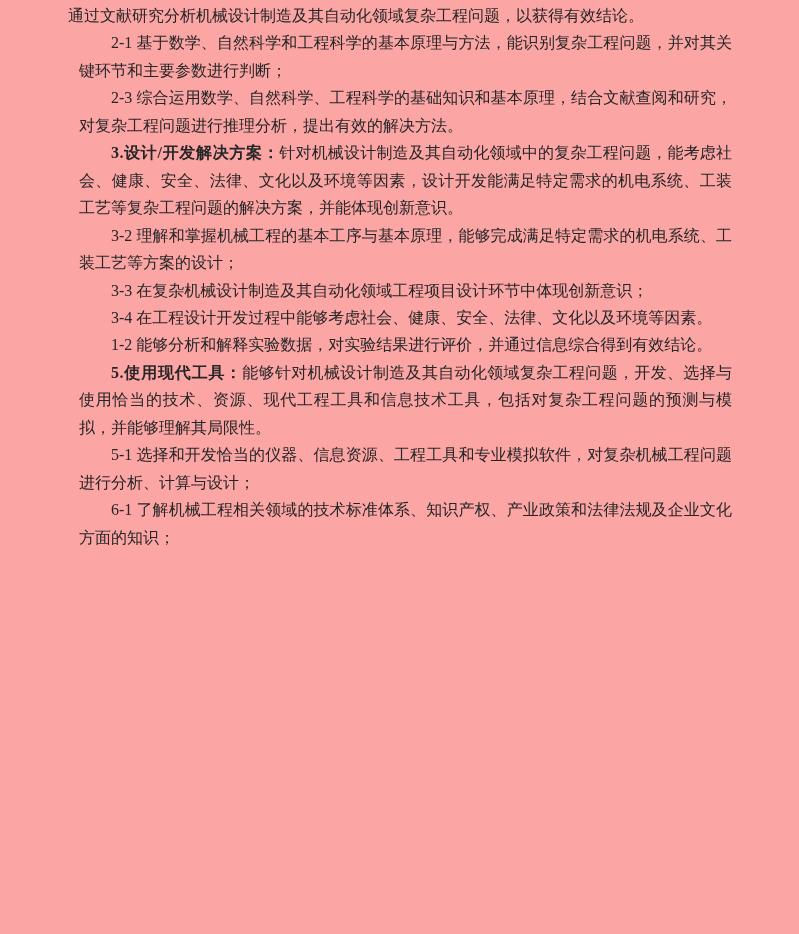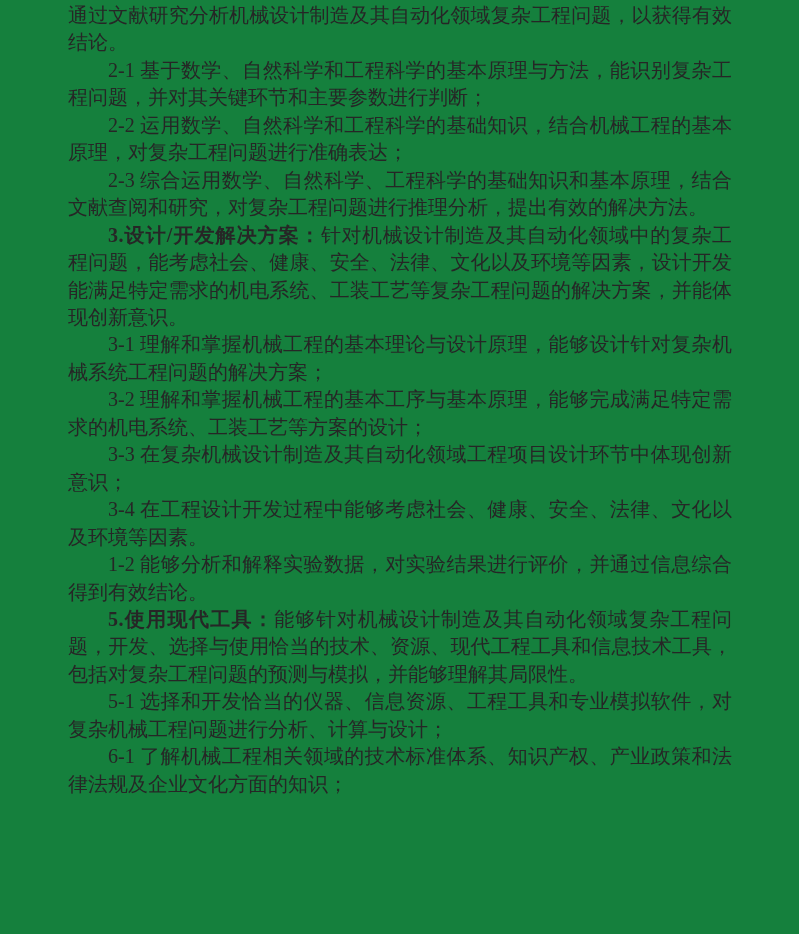--- a/index.html
+++ b/index.html
@@ -10,52 +10,51 @@
   body {
     width: 799px;
     height: 934px;
     overflow: hidden;
   }
   .page {
     box-sizing: border-box;
     width: 799px;
     height: 934px;
     padding: 2px 67px 4px 68px;
-    background: #15803d;
+    background: #fca5a5;
     font-family: "Liberation Serif", "DejaVu Serif", serif;
-    font-size: 20px;
+    font-size: 16px;
     color: #262626;
   }
   .para {
     margin: 0;
     padding: 0;
     line-height: 27.45px;
     text-align: justify;
     text-align-last: left;
     text-justify: inter-ideograph;
     word-break: break-all;
   }
   .para.indent {
     text-indent: 2em;
+    margin-left: 11px;
   }
   .lead {
     font-weight: 700;
     letter-spacing: 0.5px;
   }
 </style>
 </head>
 <body>
 
 <div class="page">
     <p class="para"><span>通过文献研究分析机械设计制造及其自动化领域复杂工程问题，以获得有效结论。</span></p>
     <p class="para indent"><span>2-1 基于数学、自然科学和工程科学的基本原理与方法，能识别复杂工程问题，并对其关键环节和主要参数进行判断；</span></p>
-    <p class="para indent"><span>2-2 运用数学、自然科学和工程科学的基础知识，结合机械工程的基本原理，对复杂工程问题进行准确表达；</span></p>
     <p class="para indent"><span>2-3 综合运用数学、自然科学、工程科学的基础知识和基本原理，结合文献查阅和研究，对复杂工程问题进行推理分析，提出有效的解决方法。</span></p>
     <p class="para indent"><b class="lead">3.设计/开发解决方案：</b><span>针对机械设计制造及其自动化领域中的复杂工程问题，能考虑社会、健康、安全、法律、文化以及环境等因素，设计开发能满足特定需求的机电系统、工装工艺等复杂工程问题的解决方案，并能体现创新意识。</span></p>
-    <p class="para indent"><span>3-1 理解和掌握机械工程的基本理论与设计原理，能够设计针对复杂机械系统工程问题的解决方案；</span></p>
     <p class="para indent"><span>3-2 理解和掌握机械工程的基本工序与基本原理，能够完成满足特定需求的机电系统、工装工艺等方案的设计；</span></p>
     <p class="para indent"><span>3-3 在复杂机械设计制造及其自动化领域工程项目设计环节中体现创新意识；</span></p>
     <p class="para indent"><span>3-4 在工程设计开发过程中能够考虑社会、健康、安全、法律、文化以及环境等因素。</span></p>
     <p class="para indent"><span>1-2 能够分析和解释实验数据，对实验结果进行评价，并通过信息综合得到有效结论。</span></p>
     <p class="para indent"><b class="lead">5.使用现代工具：</b><span>能够针对机械设计制造及其自动化领域复杂工程问题，开发、选择与使用恰当的技术、资源、现代工程工具和信息技术工具，包括对复杂工程问题的预测与模拟，并能够理解其局限性。</span></p>
     <p class="para indent"><span>5-1 选择和开发恰当的仪器、信息资源、工程工具和专业模拟软件，对复杂机械工程问题进行分析、计算与设计；</span></p>
     <p class="para indent"><span>6-1 了解机械工程相关领域的技术标准体系、知识产权、产业政策和法律法规及企业文化方面的知识；</span></p>
   </div>
 
 </body></html>

